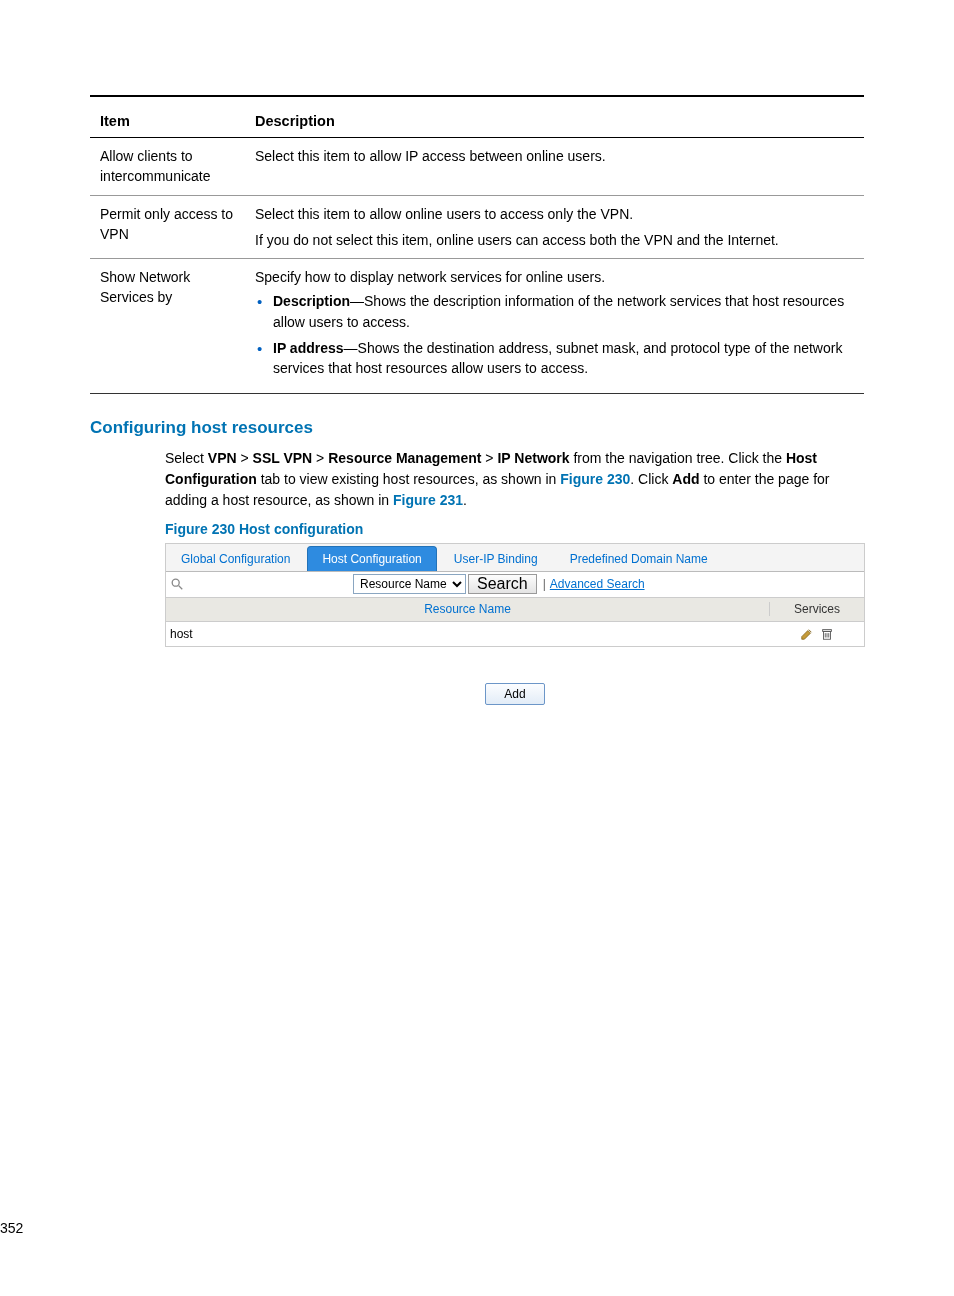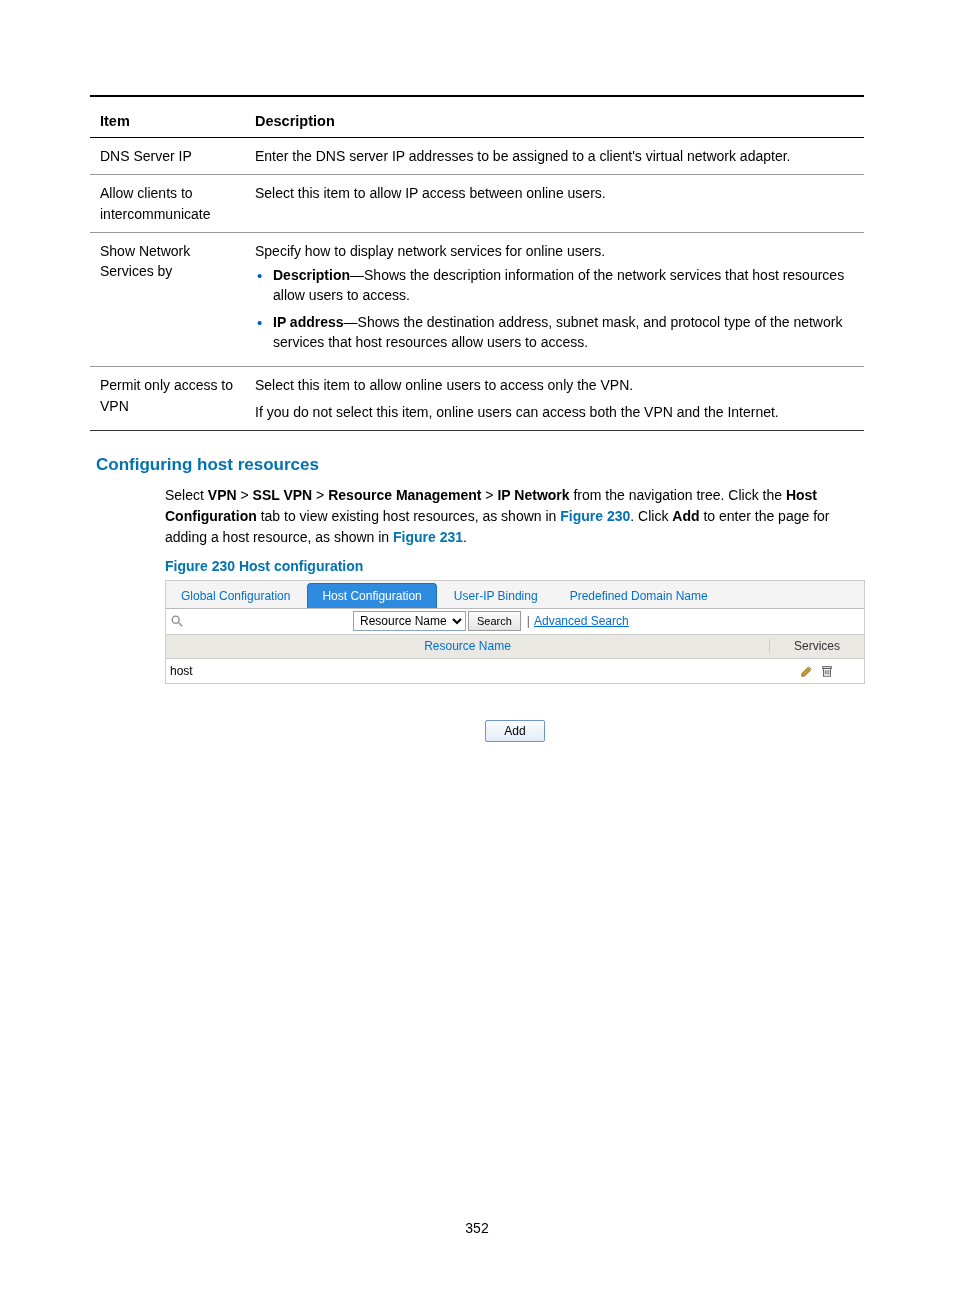--- a/index.html
+++ b/index.html
@@ -52,21 +52,21 @@
     color: #0060c0;
     position: absolute;
     left: 2px;
     top: 0;
     font-size: 15px;
   }
   h2.section-heading {
     color: #0073b3;
     font-size: 17px;
     font-weight: bold;
-    margin: 10px 0 10px 6px;
+    margin: 10px 0 10px 0;
   }
   .body-para {
     margin: 0 0 8px 75px;
     line-height: 1.5;
     font-size: 14px;
   }
   .body-para b { font-weight: bold; }
   a.link { color: #0073b3; text-decoration: none; font-weight: bold; }
   .figure-caption {
     color: #0073b3;
@@ -130,21 +130,21 @@
     border: 1px solid #8aa6c1;
     background: #fff;
     height: 20px;
     font-size: 12px;
     padding: 0 2px;
   }
   .search-btn {
     border: 1px solid #9a9a9a;
     background: linear-gradient(#fdfdfd,#e4e4e4);
     height: 20px;
-    font-size: 11px;
+    font-size: 16px;
     padding: 0 8px;
     margin: 0 4px 0 2px;
   }
   .adv-link { color: #0070d0; font-size: 12px; margin-left: 2px; }
   .pipe { color: #666; margin: 0 2px; }
   .grid-header {
     display: flex;
     background: #e9e8e3;
     border-bottom: 1px solid #ccc;
     height: 24px;
@@ -169,64 +169,60 @@
     border: 1px solid #6c96c8;
     background: linear-gradient(#fcfdff,#e2ecf7);
     padding: 3px 18px;
     font-size: 12px;
     border-radius: 2px;
   }
   .page-number {
     position: absolute;
     bottom: 60px;
     width: 100%;
-    text-align: center;
+    text-align: left;
     font-size: 14px;
   }
 </style>
 </head>
 <body>
 
 <div class="page">
 
   <table class="doc-table">
     <thead>
       <tr>
         <th class="col-item">Item</th>
         <th>Description</th>
       </tr>
     </thead>
     <tbody>
       <tr>
-        <td>DNS Server IP</td>
-        <td>Enter the DNS server IP addresses to be assigned to a client's virtual network adapter.</td>
-      </tr>
-      <tr>
         <td>Allow clients to intercommunicate</td>
         <td>Select this item to allow IP access between online users.</td>
+      </tr>
+      <tr>
+        <td>Permit only access to VPN</td>
+        <td>
+          <div>Select this item to allow online users to access only the VPN.</div>
+          <div style="margin-top:6px;">If you do not select this item, online users can access both the VPN and the Internet.</div>
+        </td>
       </tr>
       <tr>
         <td>Show Network Services by</td>
         <td>
           <div>Specify how to display network services for online users.</div>
           <ul class="desc-list">
             <li>
               <b>Description</b><span>—Shows the description information of the network services that host resources allow users to access.</span>
             </li>
             <li>
               <b>IP address</b><span>—Shows the destination address, subnet mask, and protocol type of the network services that host resources allow users to access.</span>
             </li>
           </ul>
-        </td>
-      </tr>
-      <tr>
-        <td>Permit only access to VPN</td>
-        <td>
-          <div>Select this item to allow online users to access only the VPN.</div>
-          <div style="margin-top:6px;">If you do not select this item, online users can access both the VPN and the Internet.</div>
         </td>
       </tr>
     </tbody>
   </table>
 
   <h2 class="section-heading">Configuring host resources</h2>
 
   <p class="body-para">
     <span>Select </span><b>VPN</b><span> &gt; </span><b>SSL VPN</b><span> &gt; </span><b>Resource Management</b><span> &gt; </span><b>IP Network</b><span> from the navigation tree. Click the </span><b>Host Configuration</b><span> tab to view existing host resources, as shown in </span><a href="#" class="link">Figure 230</a><span>. Click </span><b>Add</b><span> to enter the page for adding a host resource, as shown in </span><a href="#" class="link">Figure 231</a><span>.</span>
   </p>

